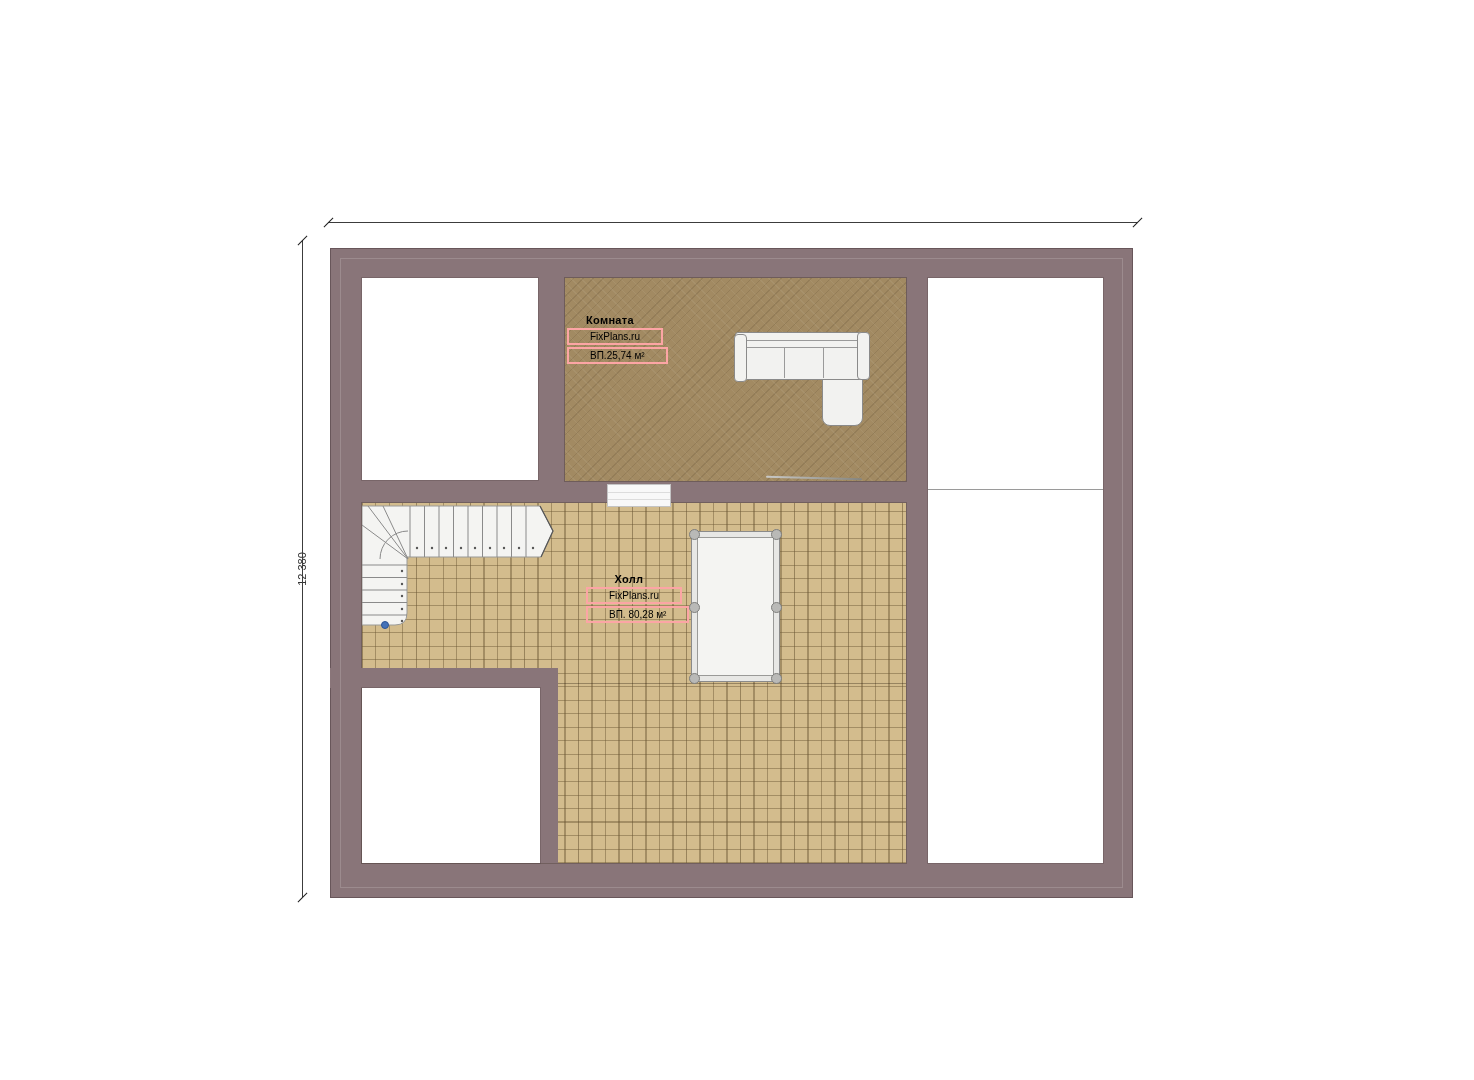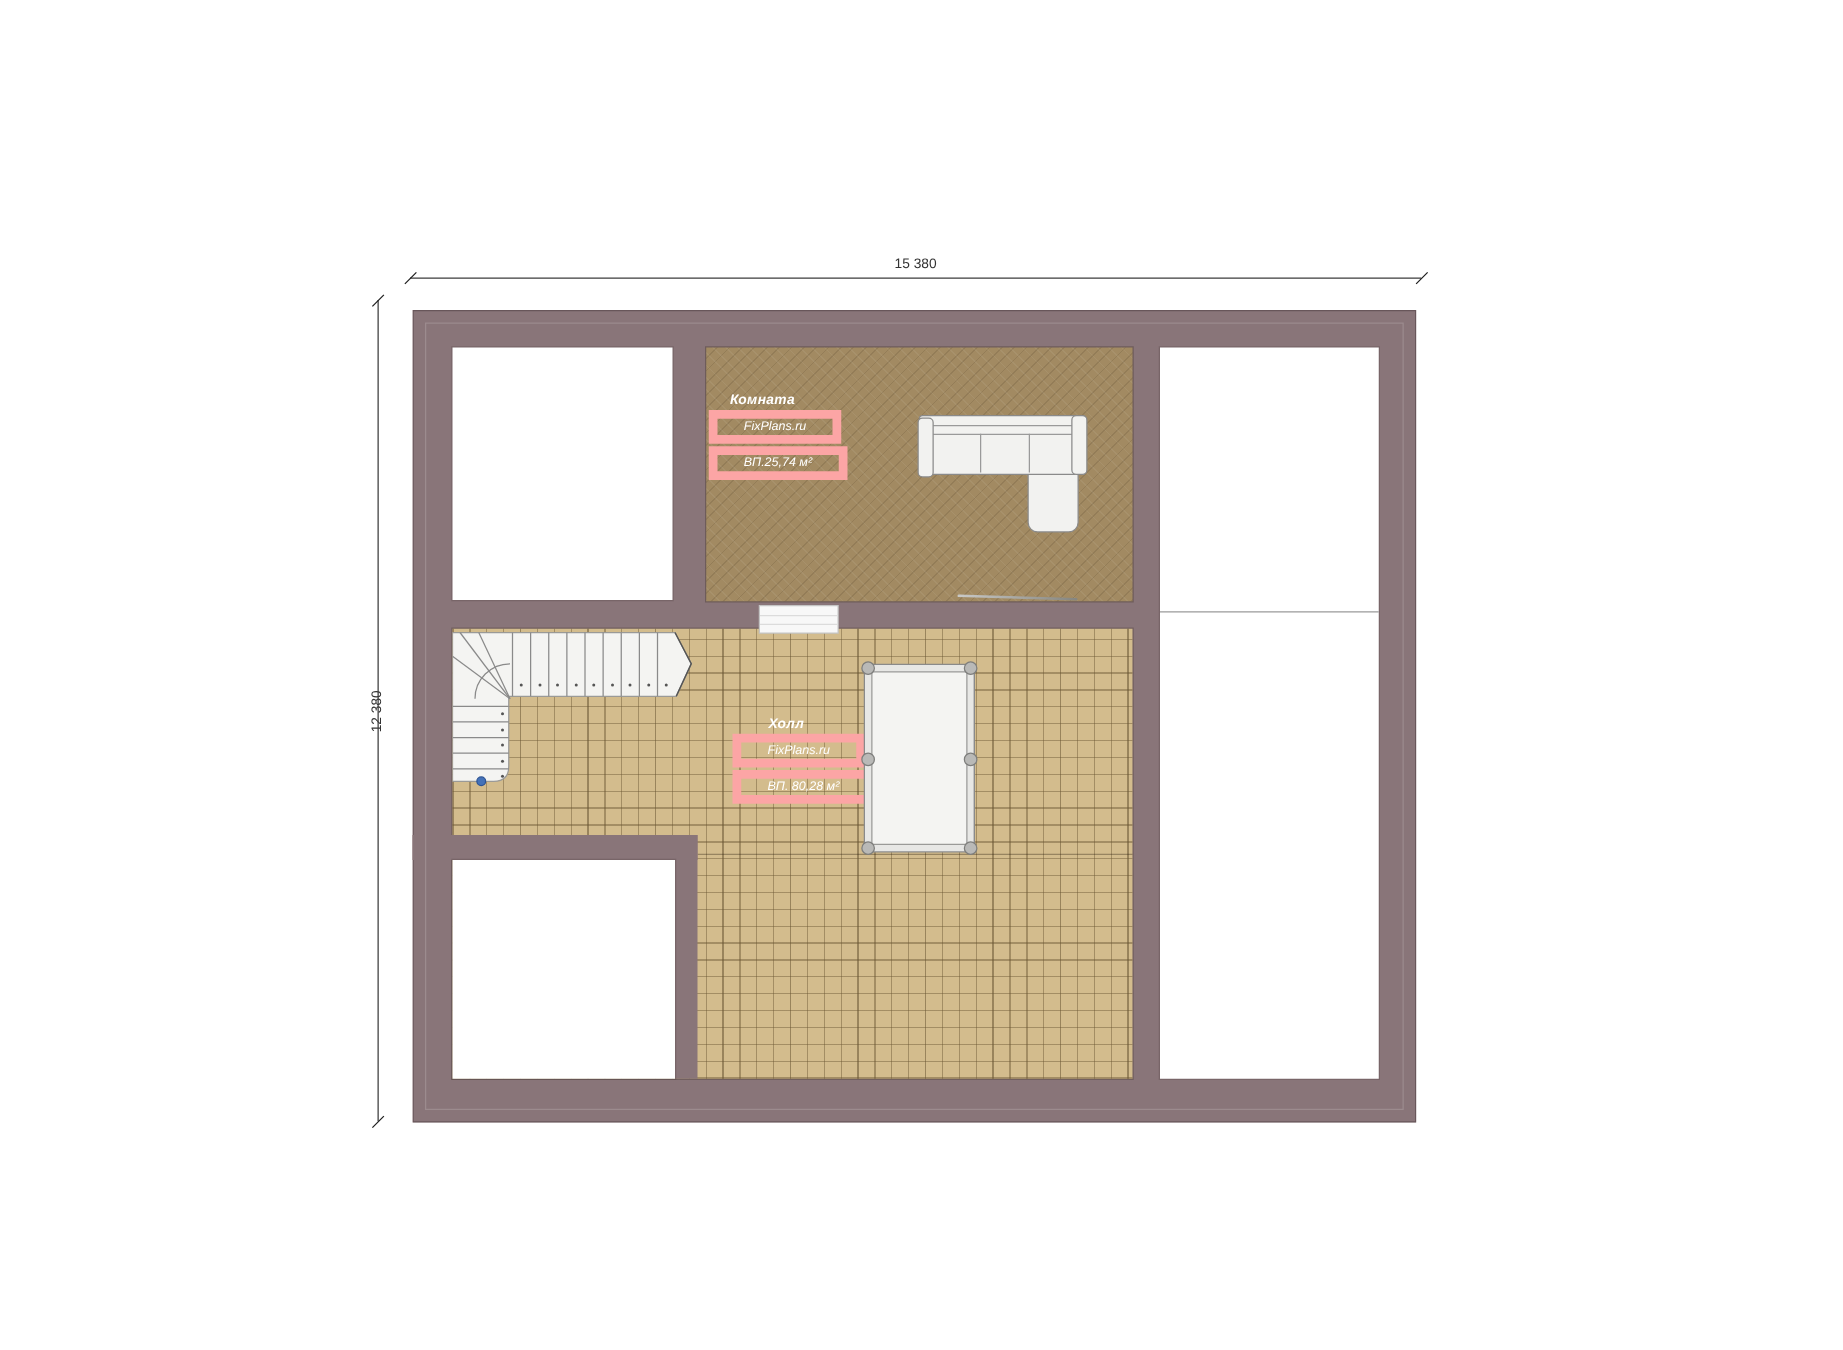--- a/index.html
+++ b/index.html
@@ -46,25 +46,25 @@
     background-color:var(--tile,#d3bc8d);
     background-image:
       repeating-linear-gradient(0deg, rgba(105,85,50,.45) 0 1px, transparent 1px 13.5px),
       repeating-linear-gradient(90deg, rgba(105,85,50,.45) 0 1px, transparent 1px 13.5px),
       repeating-linear-gradient(90deg, rgba(60,45,25,.12) 0 1px, transparent 1px 54px);
     box-shadow:0 0 0 1px rgba(70,55,45,.35);}
   .hall-major-line{position:absolute;left:196px;top:180px;width:348px;height:1px;
     background:rgba(40,30,15,.35);}
 
   
-  .room-label{position:absolute;text-align:center;color:#ffffff;font-style:italic;}
+  .room-label{position:absolute;text-align:center;color:#000000;}
   .lbl-komnata{left:237px;top:66px;width:86px;}
   .lbl-hall{left:256px;top:325px;width:86px;}
   .room-name{font-size:11px;font-weight:bold;letter-spacing:.3px;}
-  .room-box{display:block;width:fit-content;margin:2px auto 0;border:7px solid #fca5a5;
+  .room-box{display:block;width:fit-content;margin:2px auto 0;border:2px solid #fca5a5;
     padding:0 21px;font-size:10px;line-height:13px;white-space:nowrap;}
 
   
   .sofa{position:absolute;left:405px;top:84px;width:134px;height:93px;}
   .sofa-chaise{position:absolute;left:87px;top:2px;width:39px;height:90px;background:#f2f2f0;
     border:1px solid #8a8a8a;border-radius:2px 2px 8px 8px;}
   .sofa-body{position:absolute;left:0;top:0;width:132px;height:46px;background:#f2f2f0;
     border:1px solid #8a8a8a;border-radius:3px;}
   .sofa-line{position:absolute;left:9px;right:9px;height:1px;background:#9a9a9a;}
   .sofa-line.l1{top:7px;} .sofa-line.l2{top:14px;}
@@ -91,21 +91,20 @@
     background-size:100% 1px,100% 1px;background-position:0 7px,0 14px;background-repeat:no-repeat;}
 
   .cue{position:absolute;left:436px;top:229px;width:96px;height:2px;border-radius:2px;
     background:linear-gradient(90deg,#c9c9c7,#85857f);transform:rotate(1.6deg);}
 </style>
 </head>
 <body>
 
 <div class="canvas">
 
-  <div class="dim-label-h">15 380</div>
   <div class="dim-line-h"></div>
   <div class="tick t-tl"></div>
   <div class="tick t-tr"></div>
 
   <div class="dim-label-v">12 380</div>
   <div class="dim-line-v"></div>
   <div class="tick t-lt"></div>
   <div class="tick t-lb"></div>
 
   <div class="plan">

